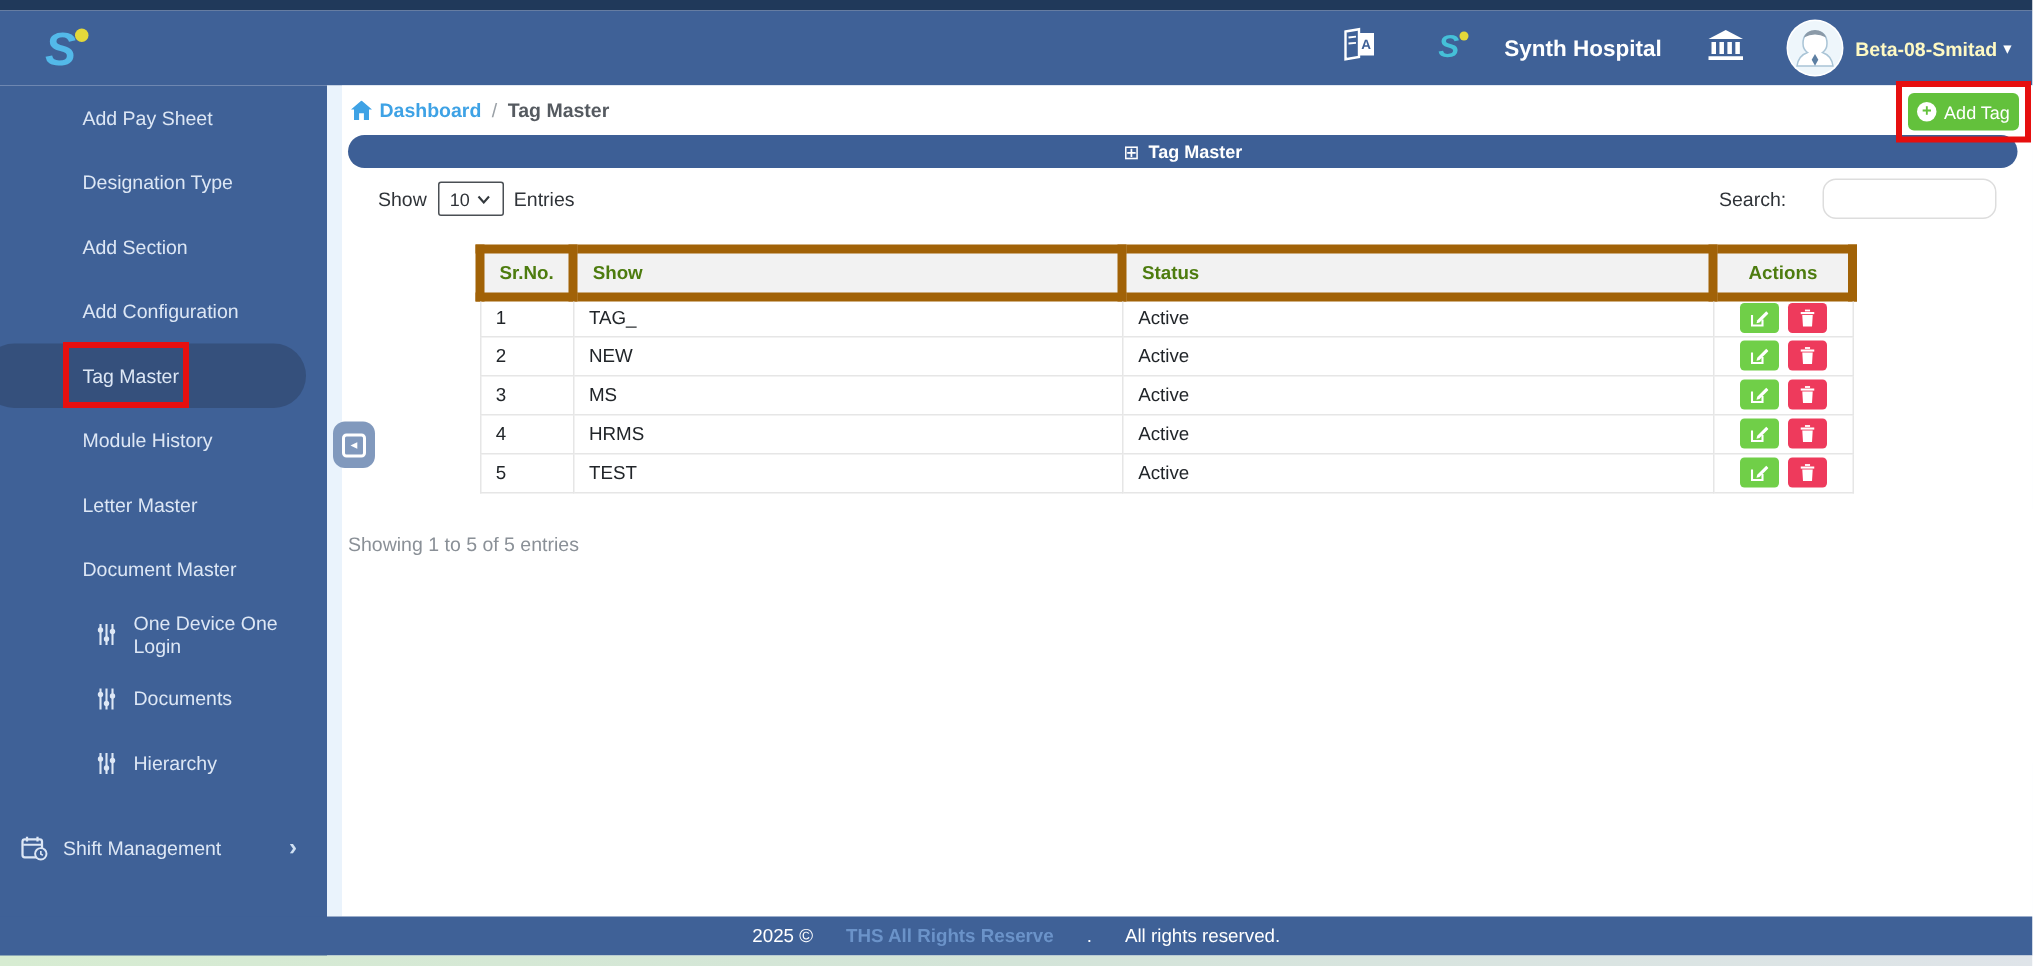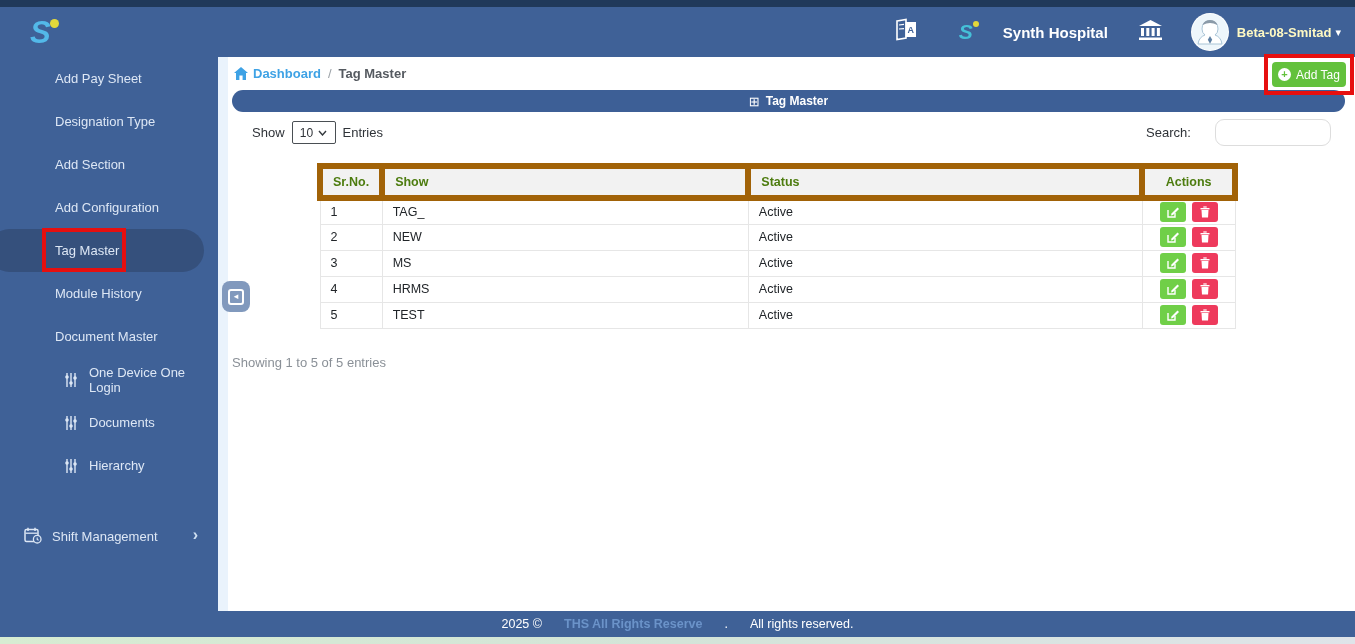--- a/index.html
+++ b/index.html
@@ -22,21 +22,21 @@
   .hospital-name { color:#fff; font-weight:bold; font-size:15px; margin-right:30px; }
   .bank-wrap { margin-right:28px; }
   .avatar { width:38px; height:38px; border-radius:50%; background:#ffffff; margin-right:8px; overflow:hidden; flex:0 0 auto; }
   .username { color:#fef9c3; font-weight:bold; font-size:13px; }
   .caret { color:#fff; font-size:11px; margin-left:4px; }
   
   .sidebar { position:absolute; left:0; top:57px; width:218px; height:587px; background:#3f6197; }
   .side-item { position:relative; height:43px; display:flex; align-items:center; padding-left:55px; color:#dde7f5; font-size:13px; cursor:pointer; }
   .side-item.with-icon { padding-left:35px;margin-left:29px; }
   .side-item.with-icon .s-icon { margin-right:11px; display:flex; }
-  .side-item.root { padding-left:24px; margin-top:14px;align-items:flex-end; }
+  .side-item.root { padding-left:14px; margin-top:14px; }
   .side-item.root .s-icon { margin-right:10px; display:flex; }
   .side-item.active .pill { position:absolute; left:-12px; top:0; right:14px; bottom:0; background:#35507c; border-radius:22px; }
   .side-item > span, .side-item > .s-icon { position:relative; z-index:1; }
   .chev-right { margin-left:auto; margin-right:20px; color:#cfe0f2; font-size:16px; font-weight:bold; }
   
   .main-bg { position:absolute; left:218px; top:57px; width:1137px; height:554px; background:#eaf3fc; }
   .card { position:absolute; left:228px; top:57px; width:1297px; height:554px; background:#ffffff; }
   .breadcrumb-row { position:absolute; left:0; top:0; right:0; height:33px; display:flex; align-items:center; padding-left:6px; font-size:13px; }
   .bc-home { display:flex; align-items:center; margin-right:5px; }
   .bc-link { color:#3ea2e5; font-weight:bold; }
@@ -128,20 +128,23 @@
       <span>Add Configuration</span>
     </div>
   <div class="side-item active">
       <span class="pill"></span>
       <span>Tag Master</span>
     </div>
   <div class="side-item">
       <span>Module History</span>
     </div>
   <div class="side-item">
+      <span>Letter Master</span>
+    </div>
+  <div class="side-item">
       <span>Document Master</span>
     </div>
   <div class="side-item with-icon">
     <span class="s-icon">
         <svg width="14" height="16" viewBox="0 0 14 16">
           <line x1="3" y1="1" x2="3" y2="15" stroke="#dde7f5" stroke-width="1.4"></line>
           <circle cx="3" cy="5" r="1.8" fill="#dde7f5"></circle>
           <line x1="7" y1="1" x2="7" y2="15" stroke="#dde7f5" stroke-width="1.4"></line>
           <circle cx="7" cy="11" r="1.8" fill="#dde7f5"></circle>
           <line x1="11" y1="1" x2="11" y2="15" stroke="#dde7f5" stroke-width="1.4"></line>

